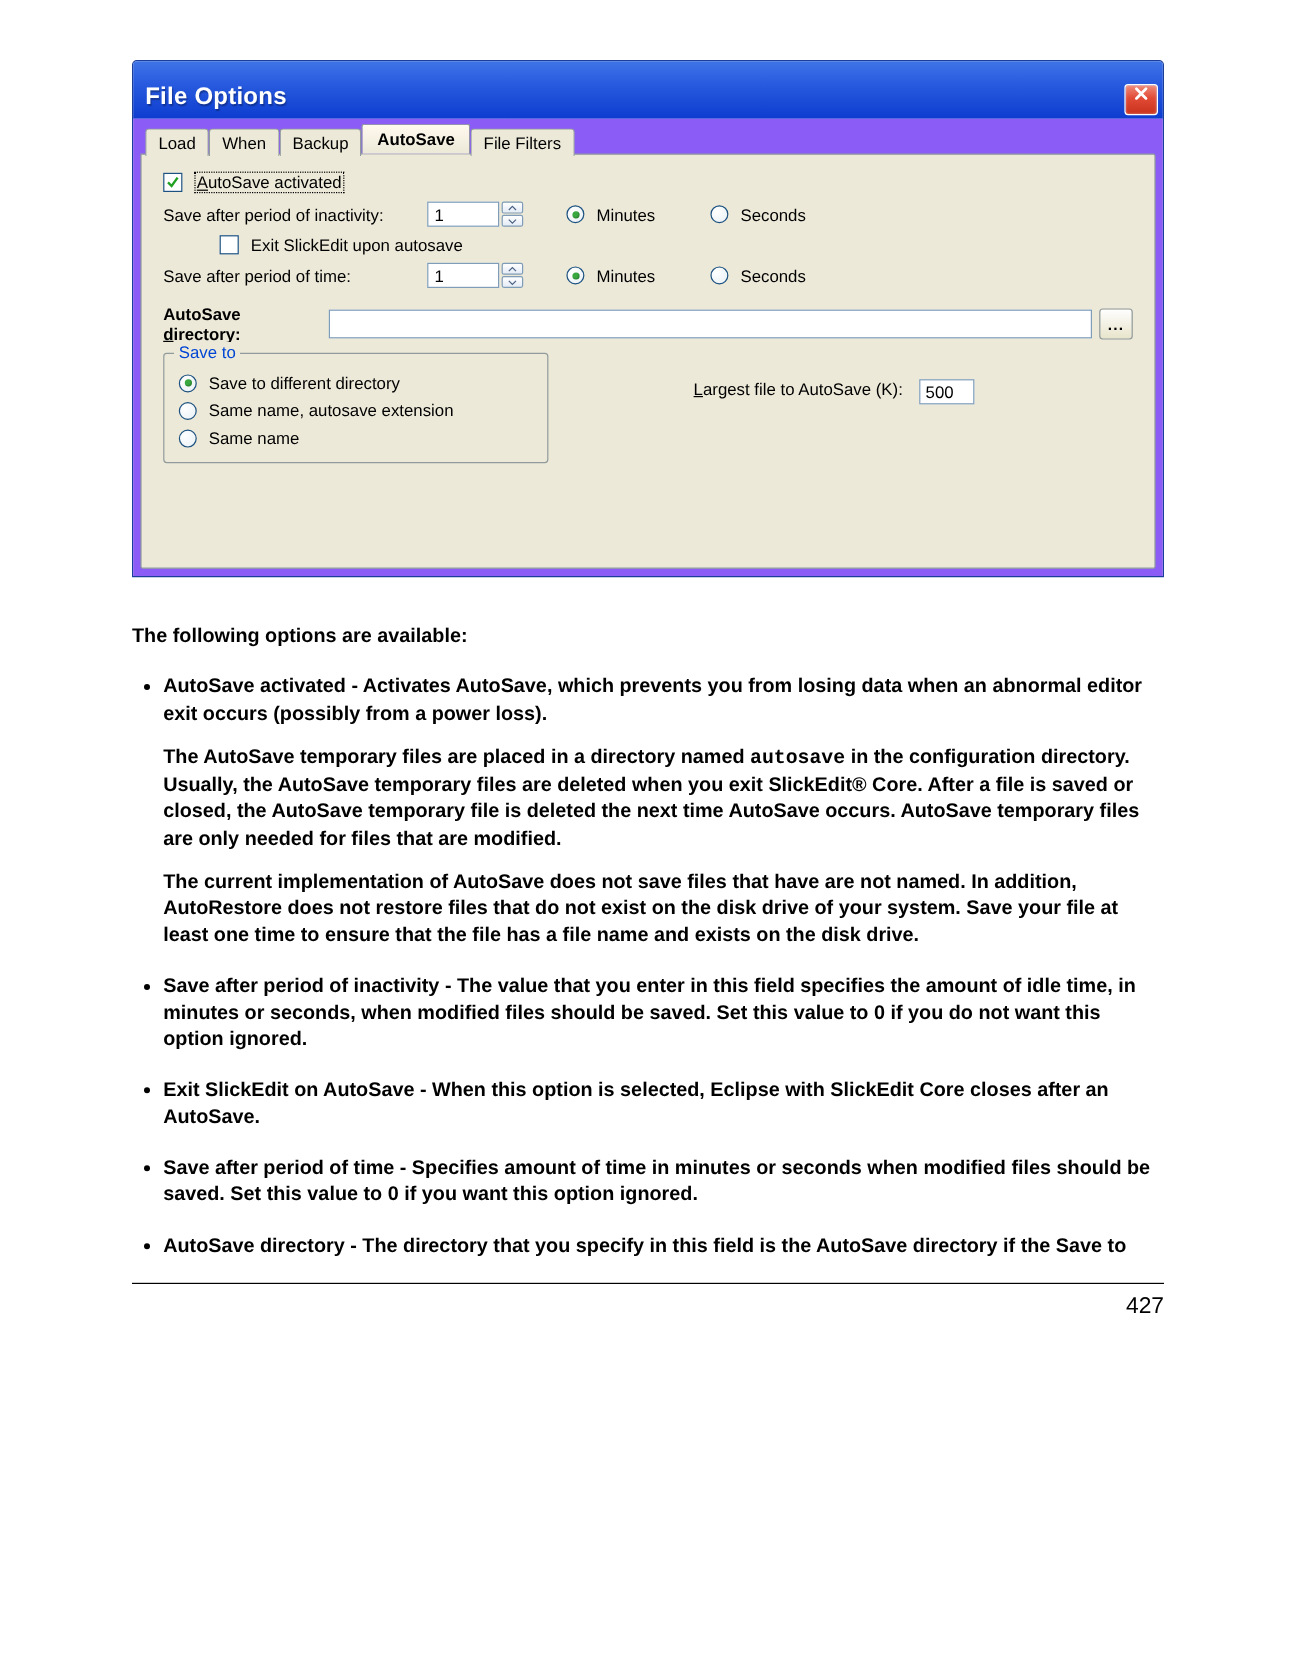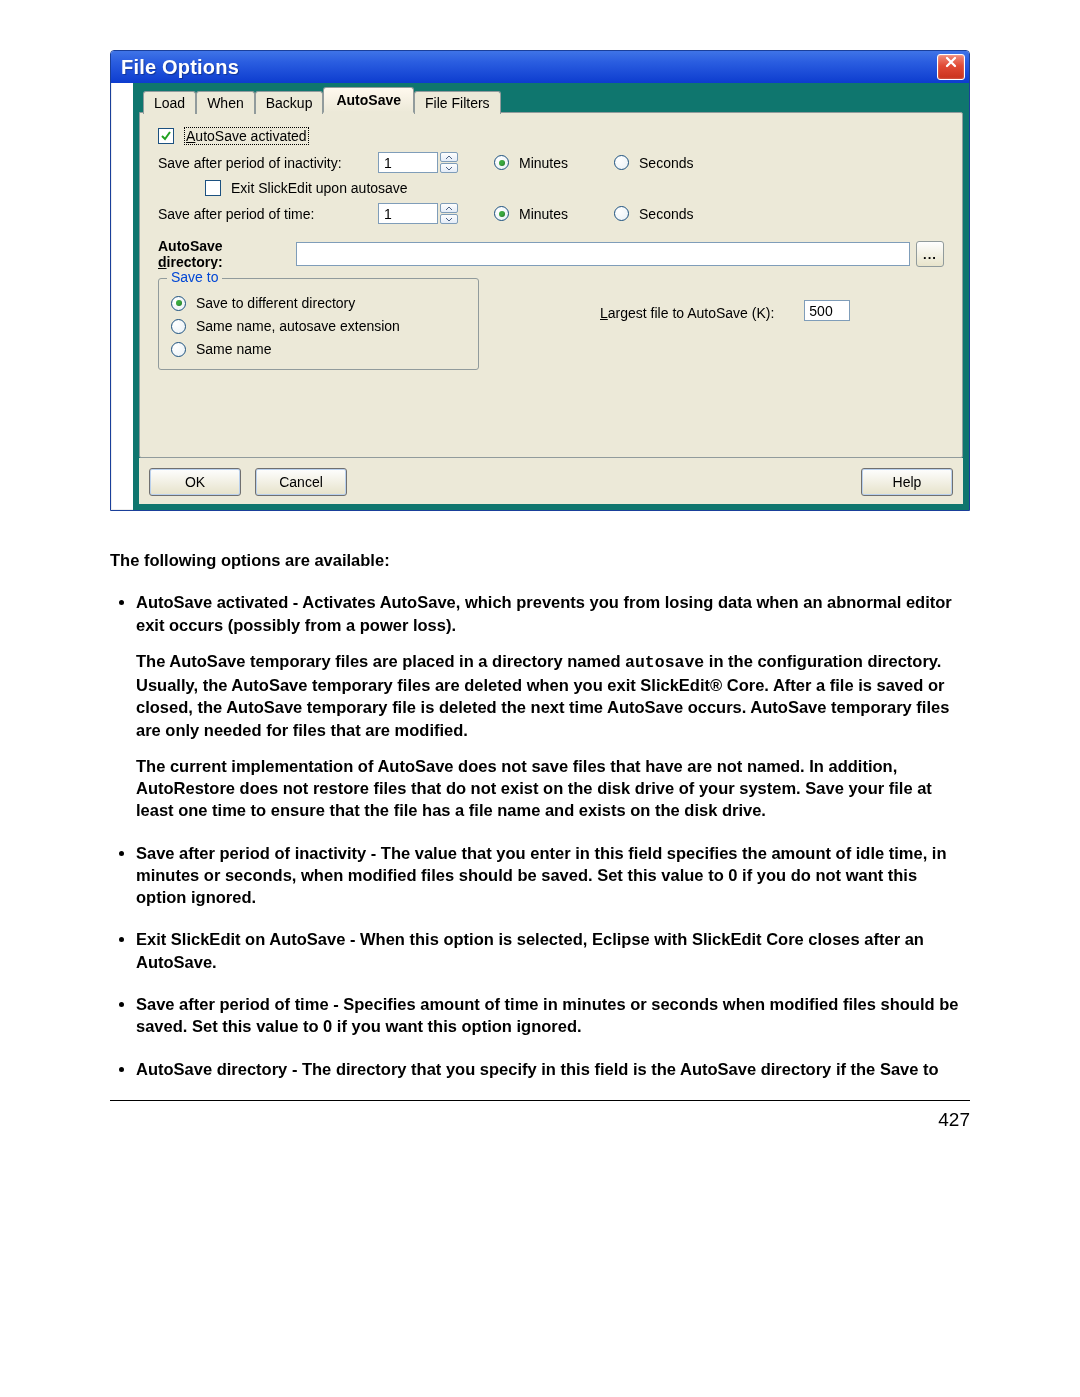--- a/index.html
+++ b/index.html
@@ -26,45 +26,44 @@
     border-radius: 4px 4px 0 0;
     font-family: "Tahoma", Arial, sans-serif;
     font-size: 14px;
     box-shadow: 0 0 0 1px rgba(0,0,0,0.07) inset;
     margin-bottom: 38px;
   }
   .titlebar {
     background: linear-gradient(180deg, #3f74e7 0%, #2a5de0 35%, #0d3ccf 100%);
     color: #fff;
     display: flex;
-    align-items: center;
+    align-items: flex-start;
     justify-content: space-between;
-    padding: 3px 4px 3px 10px;
+    padding: 19px 4px 3px 10px;
     border-radius: 3px 3px 0 0;
   }
   .titlebar-title {
     font-weight: bold;
     font-size: 20px;
     text-shadow: 1px 1px 1px rgba(0,0,0,0.3);
     letter-spacing: 0.2px;
   }
   .close-btn {
     width: 26px;
     height: 24px;
     background: linear-gradient(180deg, #f08b7a 0%, #e14a35 45%, #c9321c 100%);
     border: 1px solid #fff;
     border-radius: 3px;
     position: relative;
     box-shadow: inset 0 0 2px rgba(255,255,255,0.5);
   }
   .close-btn svg { display: block; margin: auto; }
   .dialog-body {
-    background: #0f766e;
+    background: #8b5cf6;
     padding: 4px 6px 6px 6px;
-    margin-left: 22px;
   }
   .tabs {
     display: flex;
     gap: 0;
     align-items: flex-end;
     padding-left: 4px;
     margin-bottom: -1px;
     position: relative;
     z-index: 2;
   }
@@ -202,22 +201,22 @@
     background: #ece9d8;
     color: #0046d5;
     font-size: 14px;
     padding: 0 4px;
   }
   .largest-row {
     position: absolute;
     left: 460px;
     top: 187px;
     display: flex;
-    align-items: flex-end;
-    gap: 30px;
+    align-items: flex-start;
+    gap: 14px;
     font-size: 14px;
   }
   .small-input {
     width: 46px;
     height: 21px;
     border: 1px solid #7f9db9;
     background: #fff;
     font-size: 14px;
     padding: 0 4px;
     box-sizing: border-box;
@@ -374,26 +373,20 @@
             <span>Same name</span>
           </div>
         </div>
 
         <div class="largest-row">
           <span><u>L</u>argest file to AutoSave (K):</span>
           <input class="small-input" value="500" style="">
         </div>
       </div>
 
-      <div class="button-row">
-        <div class="btn">OK</div>
-        <div class="btn">Cancel</div>
-        <div class="btn-spacer"></div>
-        <div class="btn">Help</div>
-      </div>
     </div>
   </div>
 
   <div class="body-text">
     <p>The following options are available:</p>
     <ul>
       <li>
         <b>AutoSave activated</b><span> - Activates AutoSave, which prevents you from losing data when an abnormal editor exit occurs (possibly from a power loss).</span>
         <p class="sub"><span>The AutoSave temporary files are placed in a directory named </span><code>autosave</code><span> in the configuration directory. Usually, the AutoSave temporary files are deleted when you exit SlickEdit® Core. After a file is saved or closed, the AutoSave temporary file is deleted the next time AutoSave occurs. AutoSave temporary files are only needed for files that are modified.</span></p>
         <p class="sub">The current implementation of AutoSave does not save files that have are not named. In addition, AutoRestore does not restore files that do not exist on the disk drive of your system. Save your file at least one time to ensure that the file has a file name and exists on the disk drive.</p>

